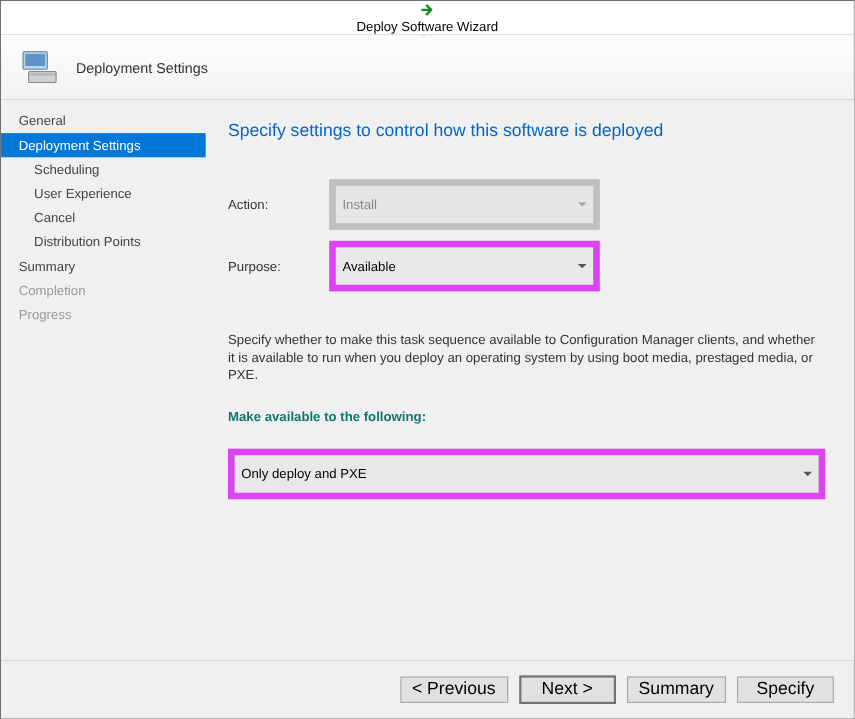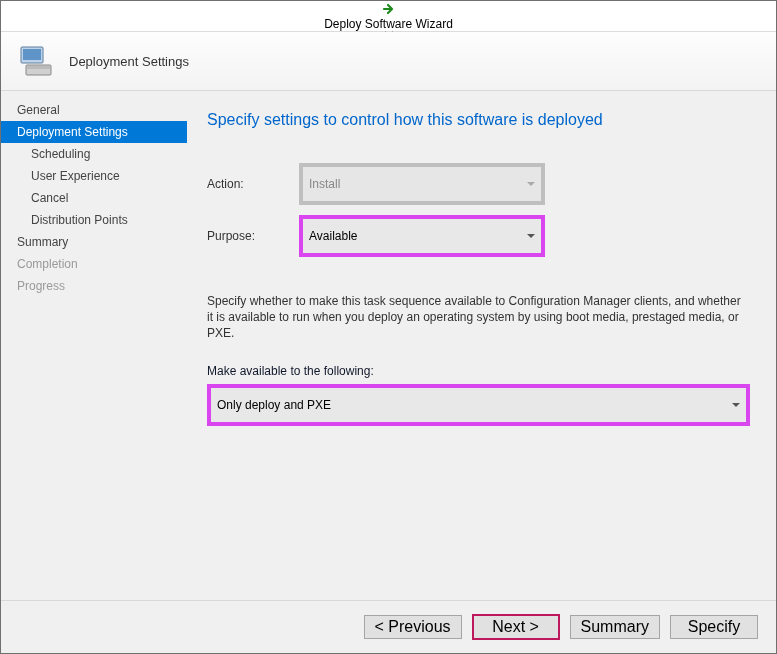--- a/index.html
+++ b/index.html
@@ -118,21 +118,21 @@
     align-items: center;
     margin-bottom: 10px;
   }
   .form-label {
     width: 92px;
     color: #333;
   }
   .combo {
     width: 246px;
     height: 30px;
-    border: 4px solid #d946ef;
+    border: 6px solid #d946ef;
     background: #e8e8e8;
     box-sizing: border-box;
     display: flex;
     align-items: center;
     padding: 17px 6px;
     position: relative;
     cursor: pointer;
   }
   .combo.disabled {
     color: #888;
@@ -156,22 +156,23 @@
   }
   .combo.wide {
     width: 543px;
   }
   .desc {
     margin: 36px 0 22px 0;
     color: #333;
     line-height: 1.35;
   }
   .section-label {
-    margin-bottom: 6px;
-    color: #0f172a;
+    margin-bottom: 22px;
+    color: #0f766e;
+    font-weight: bold;
   }
 
   
   .footer {
     height: 52px;
     border-top: 1px solid #d8d8d8;
     display: flex;
     align-items: center;
     justify-content: flex-end;
     padding: 0 18px;
@@ -182,21 +183,21 @@
     min-width: 88px;
     height: 24px;
     border: 1px solid #a5a5a5;
     background: #e1e1e1;
     font-family: inherit;
     font-size: 16px;
     cursor: pointer;
     padding: 0 10px;
   }
   .btn.primary {
-    border: 2px solid #be185d;
+    border: 2px solid #737373;
     height: 26px;
   }
 </style>
 </head>
 <body>
 
 <div class="window">
 
   <div class="titlebar">
     <span class="title-icon">

